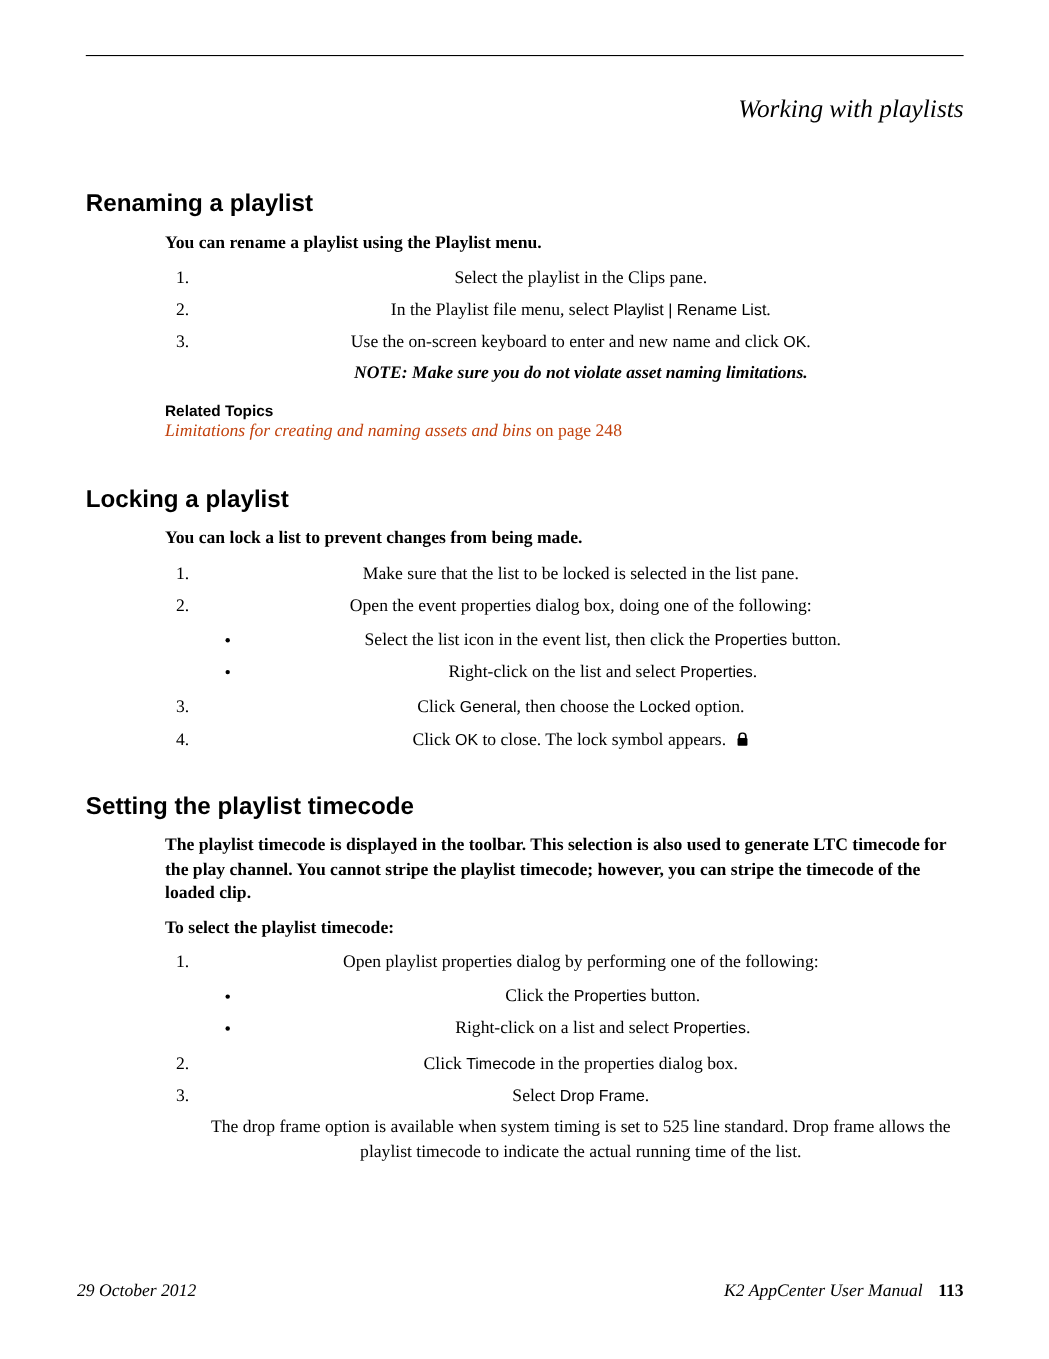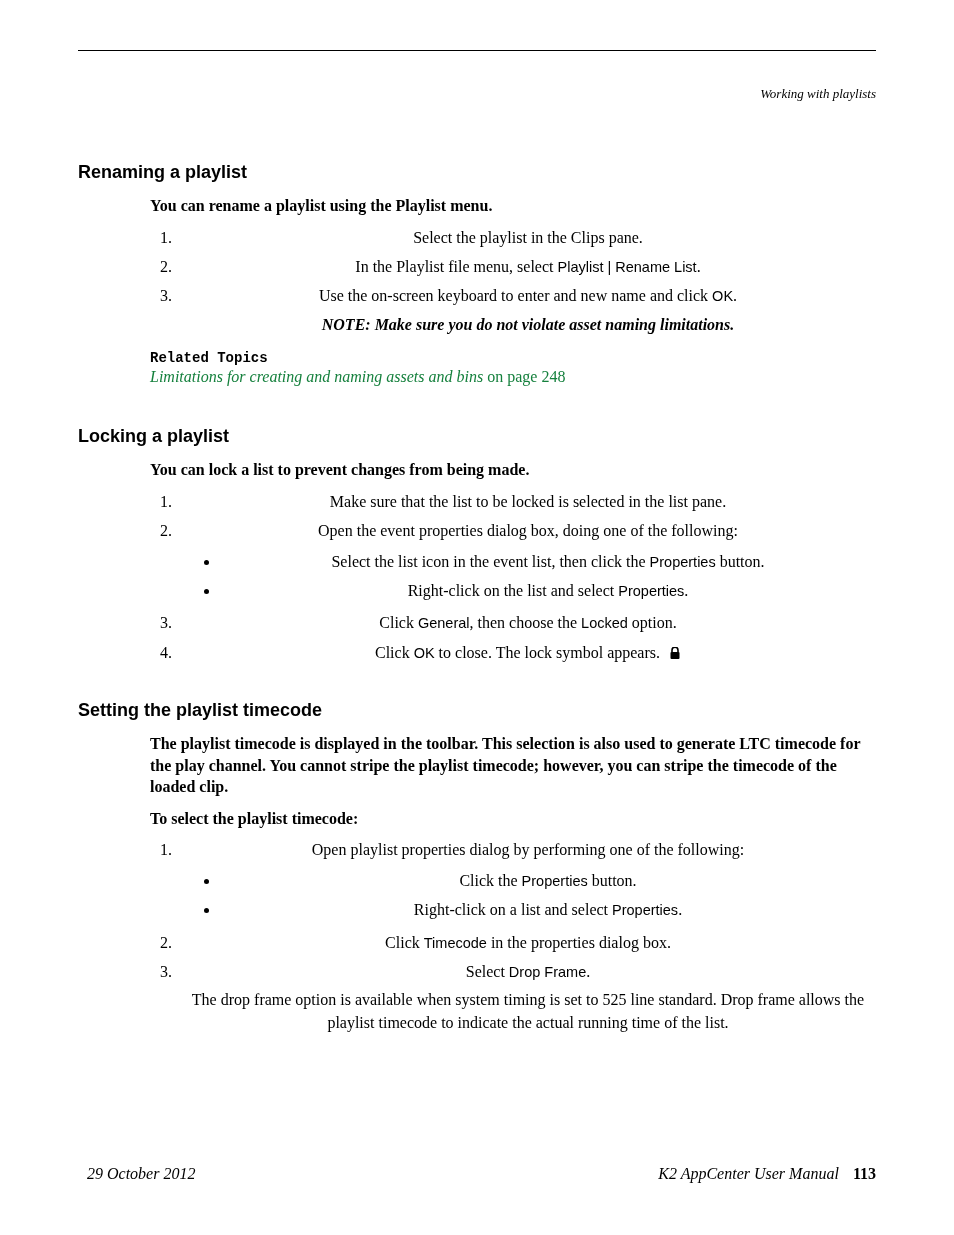--- a/index.html
+++ b/index.html
@@ -20,28 +20,28 @@
     height: 100%;
     position: relative;
   }
   .rule {
     border-top: 1px solid #000;
     margin-bottom: 12px;
   }
   .header-right {
     text-align: right;
     font-style: italic;
-    font-size: 13px;
+    font-size: 23px;
     margin-bottom: 60px;
     margin-top: 35px;
   }
   .section-heading {
     font-family: Arial, Helvetica, sans-serif;
     font-weight: bold;
-    font-size: 18px;
+    font-size: 22px;
     margin-top: 28px;
     margin-bottom: 12px;
   }
   .body-text {
     margin-left: 72px;
     margin-bottom: 10px;
     line-height: 1.35;
     font-weight: bold;
   }
   ol.steps {
@@ -69,50 +69,50 @@
   }
   .note {
     font-style: italic;
     font-weight: bold;
     margin: 6px 0 6px 0;
   }
   .after-note {
     margin-top: 4px;
   }
   .related-topics-label {
-    font-family: Liberation Mono, monospace;
+    font-family: Liberation Sans, sans-serif;
     font-weight: bold;
     font-size: 14px;
     margin-left: 72px;
     margin-top: 14px;
     margin-bottom: 2px;
   }
   .related-link {
     margin-left: 72px;
     color: #0645AD;
     font-style: italic;
   }
   .related-link a {
-    color: #15803d;
+    color: #c2410c;
     text-decoration: none;
   }
   .related-trail {
     font-style: normal;
-    color: #15803d;
+    color: #c2410c;
     font-family: Liberation Serif, serif;
   }
   .inline-icon {
     display: inline-block;
     vertical-align: -2px;
     margin-left: 5px;
   }
   .footer {
     position: absolute;
     bottom: 52px;
-    left: 87px;
+    left: 70px;
     right: 78px;
     display: flex;
     justify-content: space-between;
     font-style: italic;
     font-size: 16px;
   }
   .footer .right {
     font-style: italic;
   }
   .footer .pagenum {

